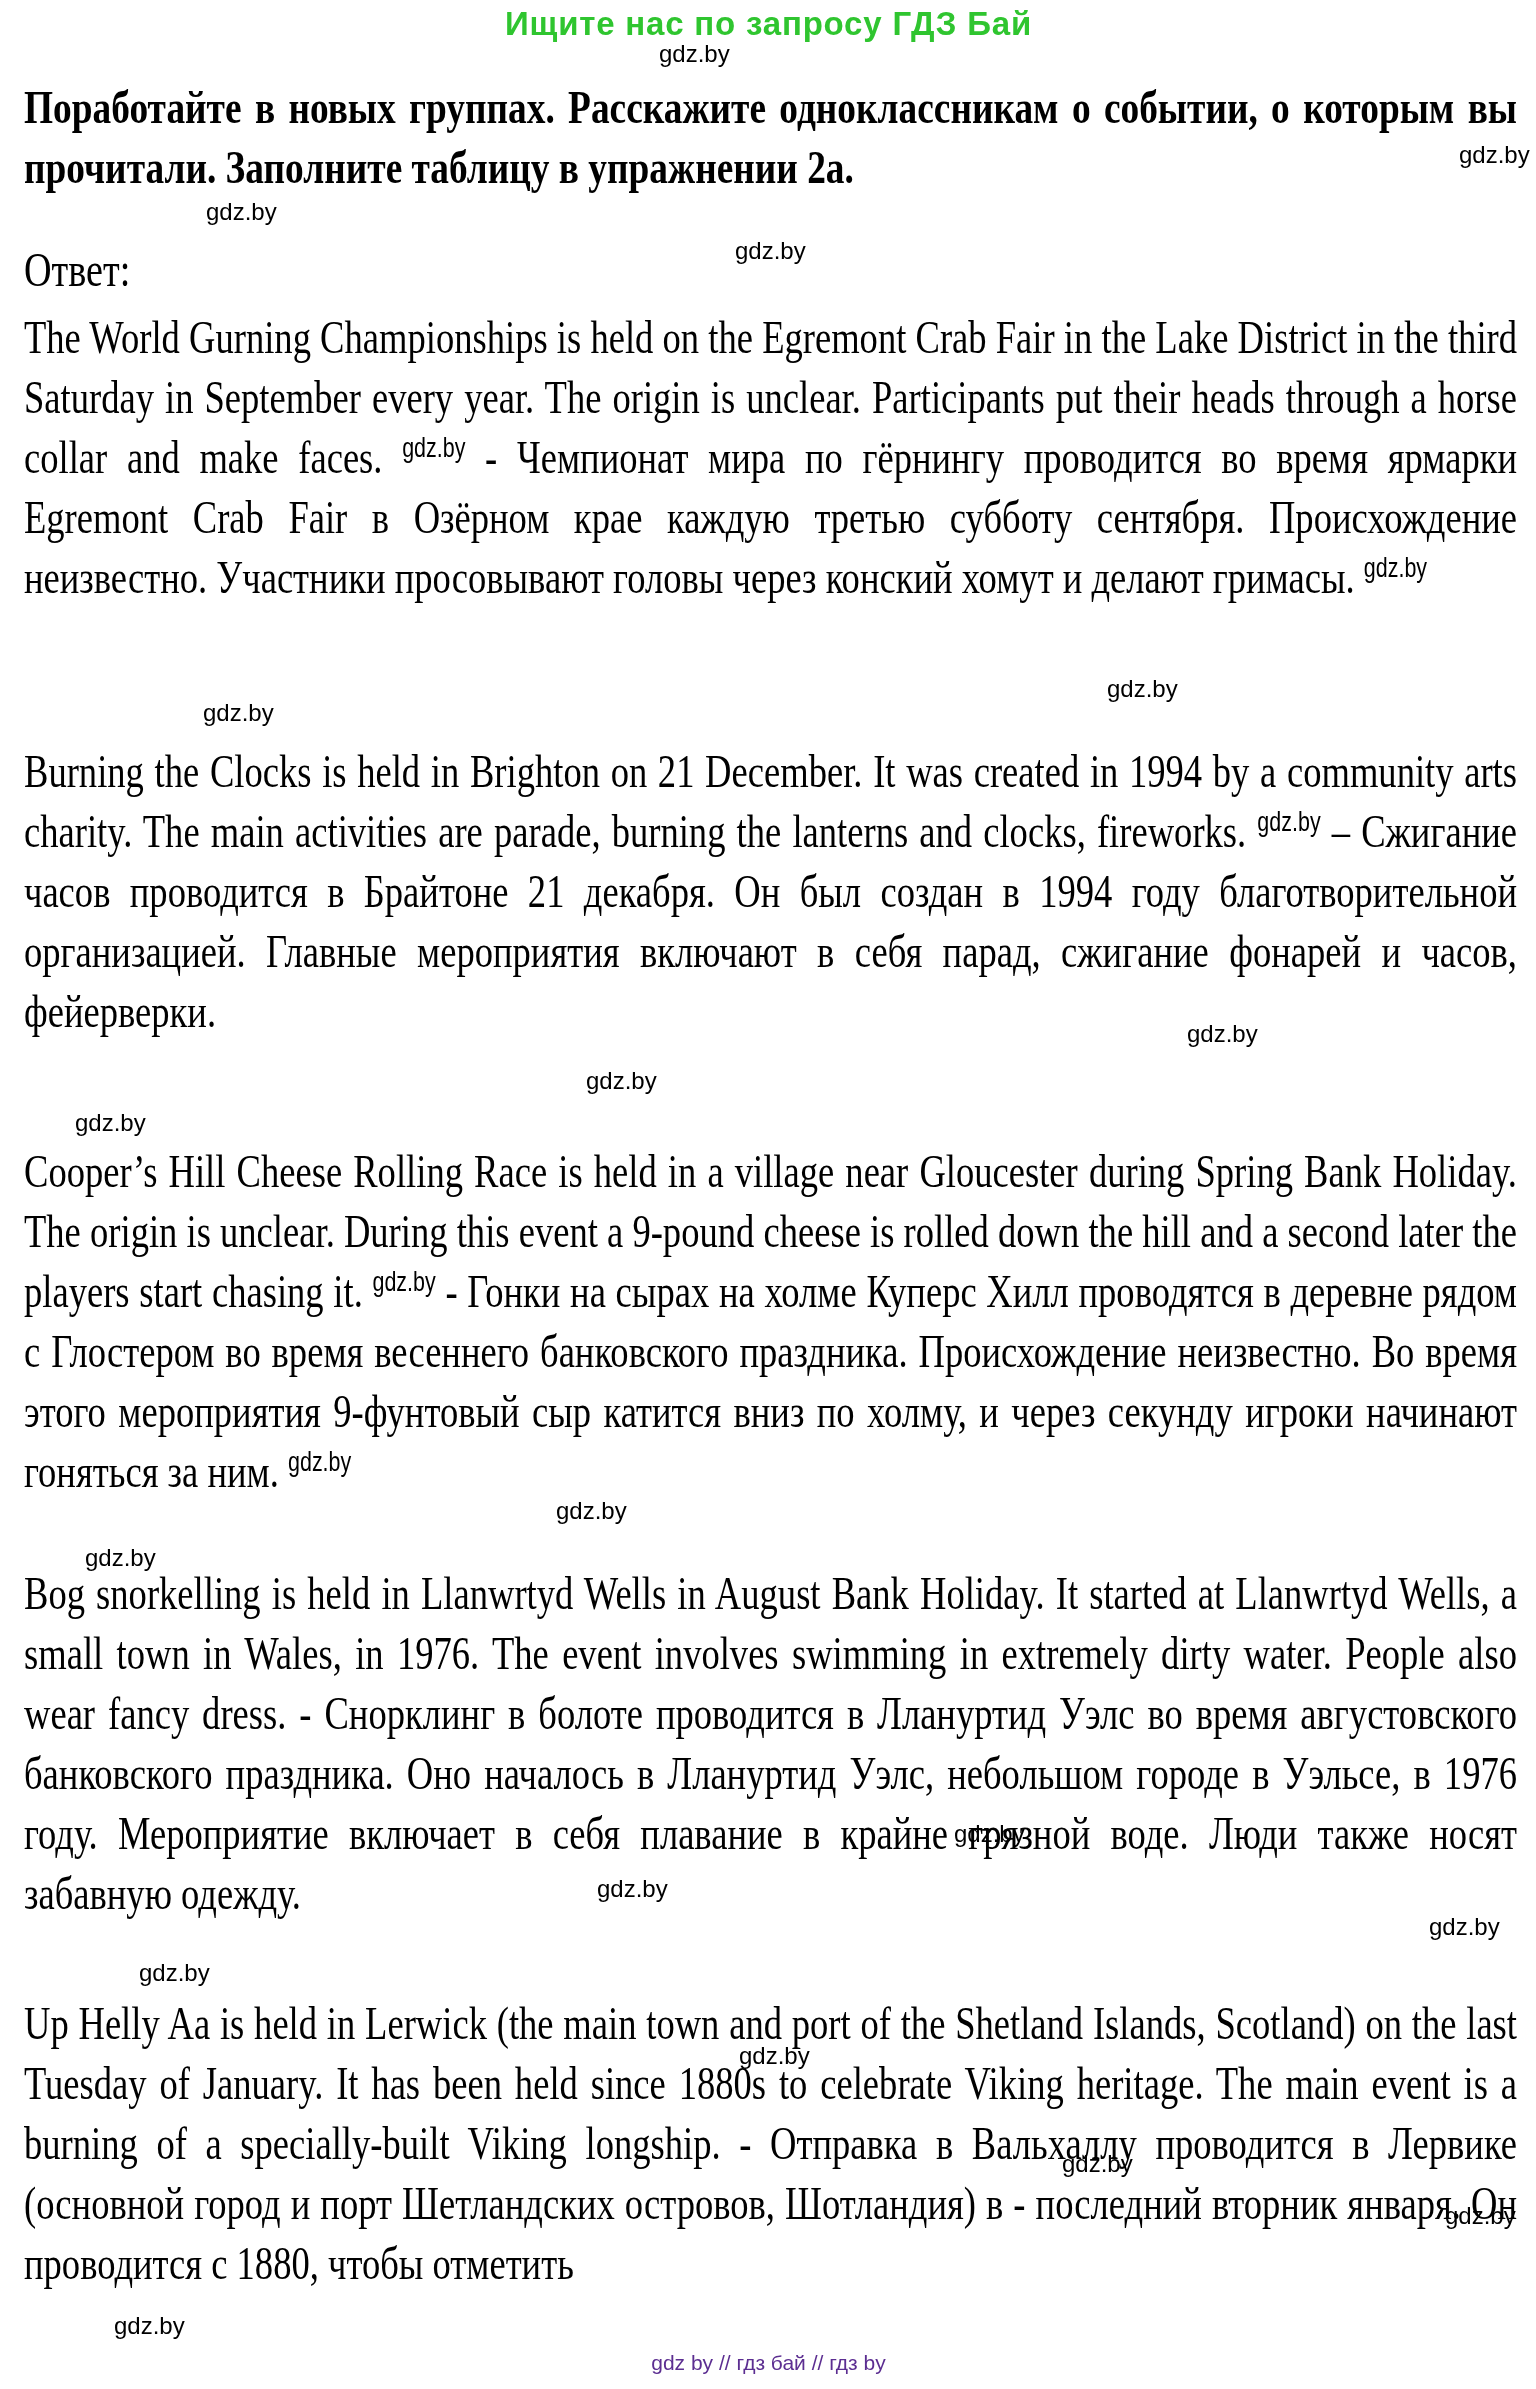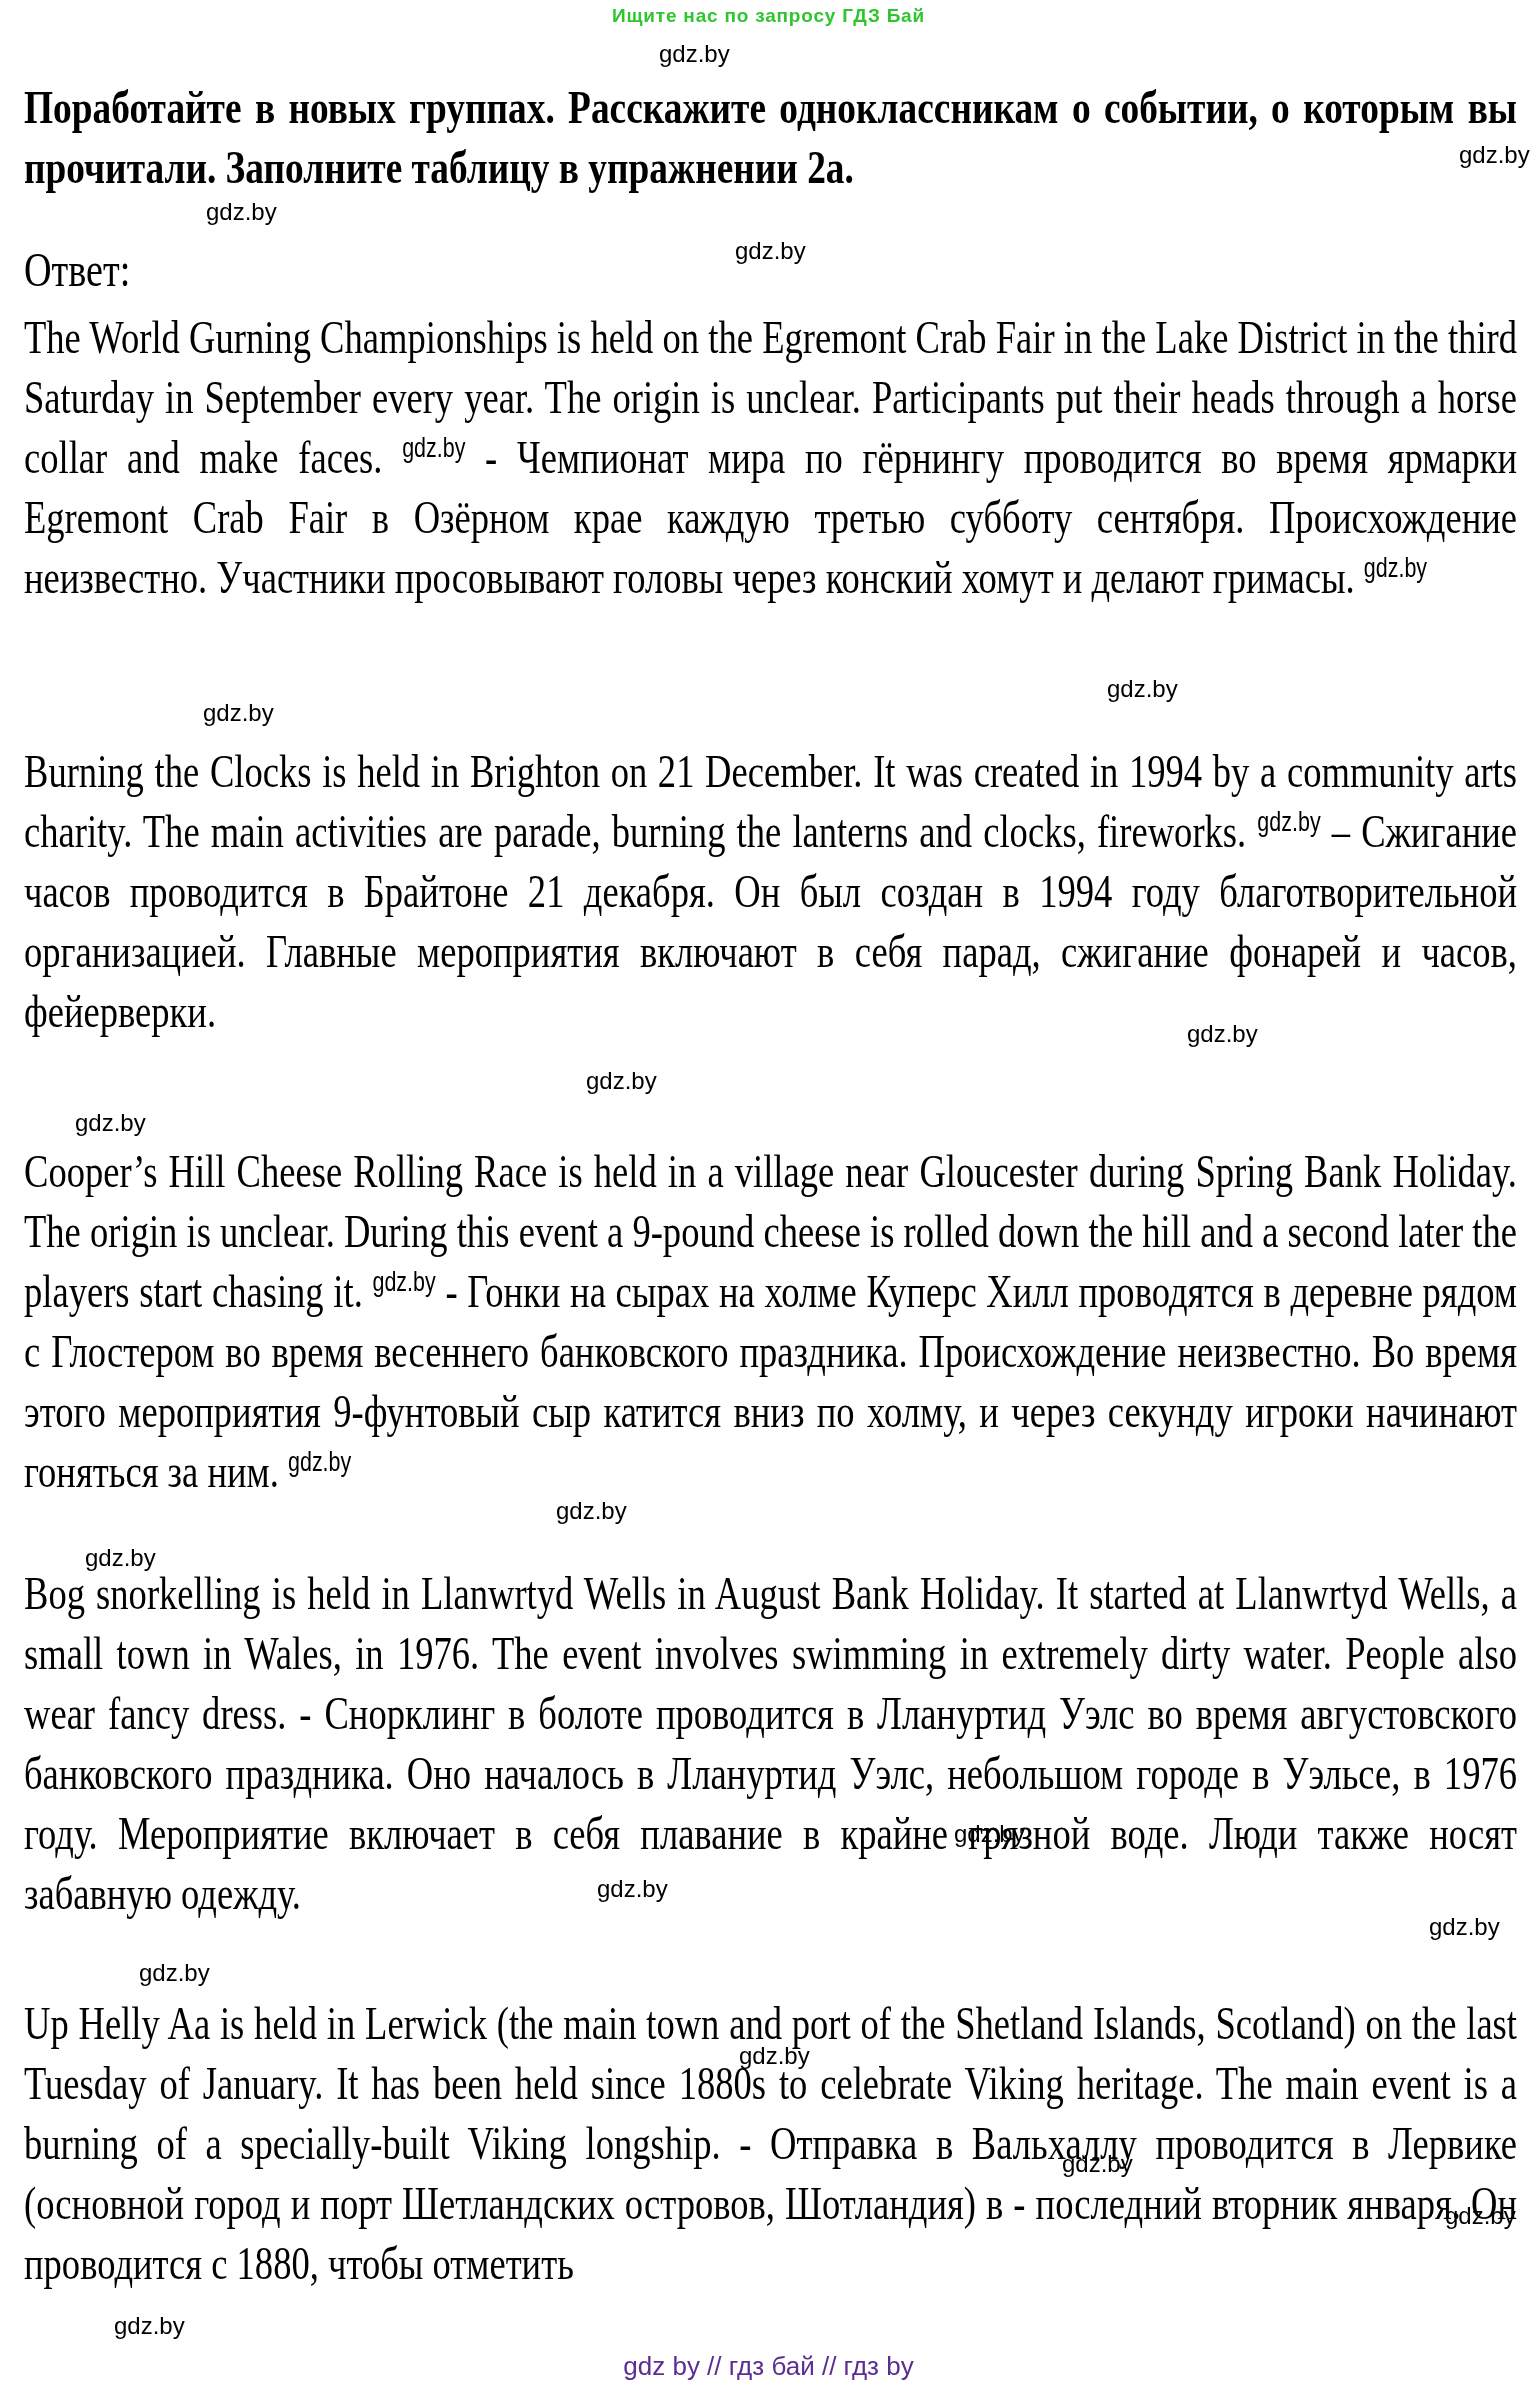--- a/index.html
+++ b/index.html
@@ -13,21 +13,21 @@
     overflow:hidden;
   }
   
   .promo{
     position:absolute;
     top:4.8px; left:0;
     width:100%;
     text-align:center;
     font-family:"Liberation Sans", sans-serif;
     font-weight:bold;
-    font-size:19px;
+    font-size:33px;
     letter-spacing:0.8px;
   }
   
   .serif{
     position:absolute;
     left:24px;
     width:1878px;
     transform:scaleX(0.795);
     transform-origin:0 0;
     font-size:46px;
@@ -53,21 +53,21 @@
     line-height:1;
     vertical-align:super;
     white-space:nowrap;
   }
   .footer{
     position:absolute;
     top:2351px; left:0;
     width:100%;
     text-align:center;
     font-family:"Liberation Sans", sans-serif;
-    font-size:26px;
+    font-size:21px;
   }
 </style>
 </head>
 <body>
 
 <div class="page">
 
   <div class="promo" style="color: rgb(47, 197, 47);">Ищите нас по запросу ГДЗ Бай</div>
 
   <span class="wm" style="left:659px;  top:42px;">gdz.by</span>

